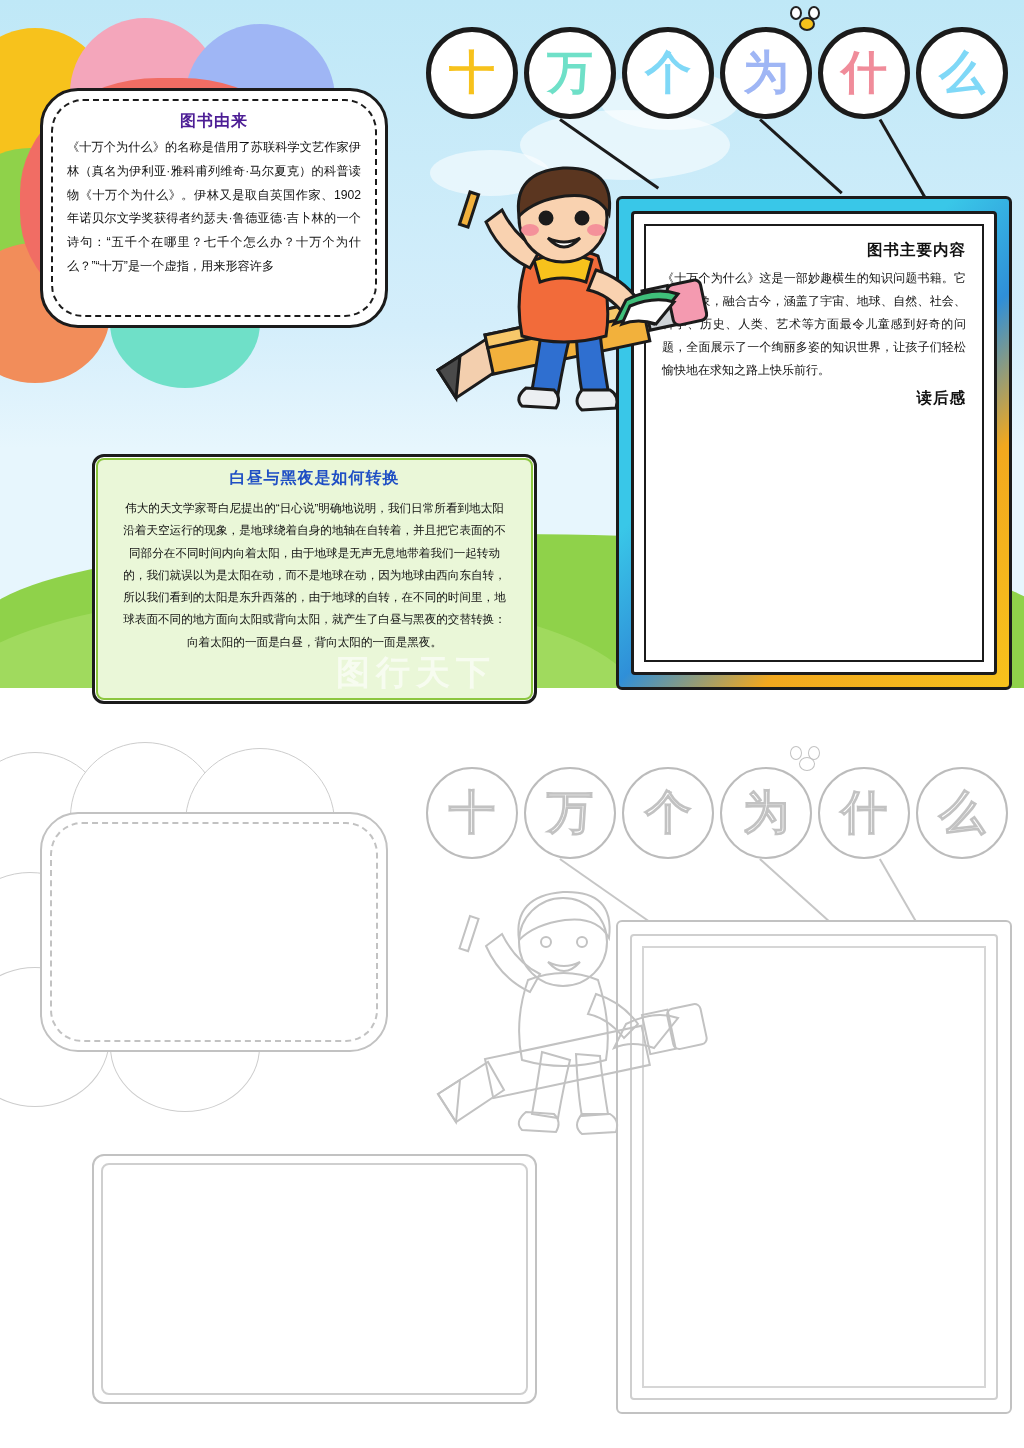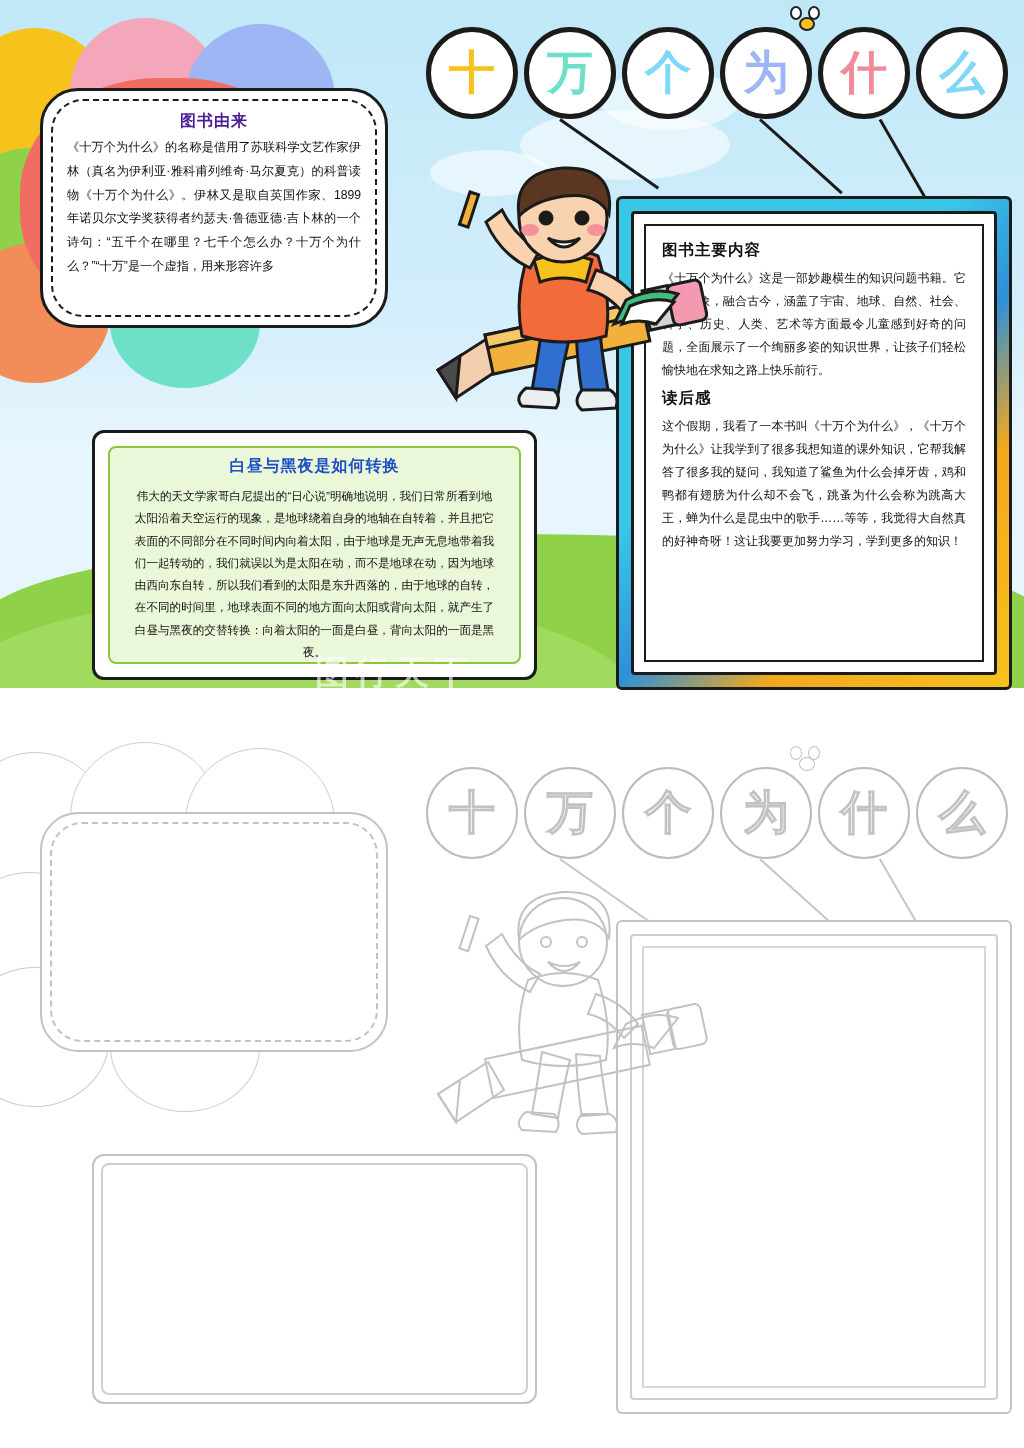--- a/index.html
+++ b/index.html
@@ -76,22 +76,22 @@
     margin: 0 0 4px 0; text-align: center; color: #4c1d95;
     font-size: 16px; font-weight: bold; letter-spacing: 1px;
   }
   .card-left p {
     margin: 0; font-size: 12.2px; line-height: 1.95; color: #111;
     text-align: justify; text-indent: 0;
   }
 
   
   .card-green {
-    position: absolute; left: 92px; top: 430px; width: 445px; height: 250px;
-    background: #ffffff; border: 3px solid #1b1b1b; border-radius: 12px; padding: 13px;
+    position: absolute; left: 92px; top: 454px; width: 445px; height: 250px;
+    background: #ffffff; border: 3px solid #1b1b1b; border-radius: 12px; padding: 1px;
   }
   .card-green-inner {
     width: 100%; height: 100%; background: #eaf7d8;
     border: 2px solid #8cc63f; border-radius: 8px; padding: 8px 14px;
     overflow: hidden;
   }
   .card-green h3 {
     margin: 0 0 4px 0; text-align: center; color: #1f4fc4;
     font-size: 16px; font-weight: bold; letter-spacing: 1px;
   }
@@ -108,30 +108,30 @@
   }
   .frame-right-mid {
     width: 100%; height: 100%; border: 3px solid #1b1b1b; border-radius: 4px;
     background: #ffffff; padding: 10px;
   }
   .frame-right-inner {
     width: 100%; height: 100%; border: 2px solid #1b1b1b; background: #ffffff;
     padding: 12px 16px; overflow: hidden;
   }
   .frame-right h3 {
-    margin: 2px 0 6px 0; text-align: left; color: #111;
+    margin: 2px 0 6px 0; text-align: right; color: #111;
     font-size: 15.5px; font-weight: bold; letter-spacing: 1px;
   }
   .frame-right p {
     margin: 0 0 6px 0; font-size: 12px; line-height: 1.92; color: #111; text-align: justify;
   }
 
   
   .watermark {
-    position: absolute; left: 315px; top: 650px; font-size: 34px; color: rgba(255,255,255,.62);
+    position: absolute; left: 336px; top: 650px; font-size: 34px; color: rgba(255,255,255,.62);
     letter-spacing: 6px; font-weight: bold; pointer-events: none;
   }
 
   
   .boy-wrap { position: absolute; left: 430px; top: 160px; width: 330px; height: 300px; }
 
   
   .outline {
     position: absolute; left: 0; top: 724px; width: 1024px; height: 724px;
     background: #ffffff; overflow: hidden;
@@ -209,38 +209,37 @@
 
     <div class="bee">
       <div class="bee-wing" style="left:0px;top:0px;"></div>
       <div class="bee-wing" style="left:18px;top:0px;"></div>
       <div class="bee-body"></div>
     </div>
 
     <div class="card-left">
       <div class="card-left-inner">
         <h3>图书由来</h3>
-        <p>《十万个为什么》的名称是借用了苏联科学文艺作家伊林（真名为伊利亚·雅科甫列维奇·马尔夏克）的科普读物《十万个为什么》。伊林又是取自英国作家、1899 年诺贝尔文学奖获得者约瑟夫·鲁德亚德·吉卜林的一个诗句：“五千个在哪里？七千个怎么办？十万个为什么？”“十万”是一个虚指，用来形容许多</p>
+        <p>《十万个为什么》的名称是借用了苏联科学文艺作家伊林（真名为伊利亚·雅科甫列维奇·马尔夏克）的科普读物《十万个为什么》。伊林又是取自英国作家、1902 年诺贝尔文学奖获得者约瑟夫·鲁德亚德·吉卜林的一个诗句：“五千个在哪里？七千个怎么办？十万个为什么？”“十万”是一个虚指，用来形容许多</p>
       </div>
     </div>
 
     <div class="card-green">
       <div class="card-green-inner">
         <h3>白昼与黑夜是如何转换</h3>
         <p>伟大的天文学家哥白尼提出的“日心说”明确地说明，我们日常所看到地太阳沿着天空运行的现象，是地球绕着自身的地轴在自转着，并且把它表面的不同部分在不同时间内向着太阳，由于地球是无声无息地带着我们一起转动的，我们就误以为是太阳在动，而不是地球在动，因为地球由西向东自转，所以我们看到的太阳是东升西落的，由于地球的自转，在不同的时间里，地球表面不同的地方面向太阳或背向太阳，就产生了白昼与黑夜的交替转换：向着太阳的一面是白昼，背向太阳的一面是黑夜。</p>
       </div>
     </div>
 
     <div class="frame-right">
       <div class="frame-right-mid">
         <div class="frame-right-inner">
           <h3>图书主要内容</h3>
           <p>《十万个为什么》这是一部妙趣横生的知识问题书籍。它包罗万象，融合古今，涵盖了宇宙、地球、自然、社会、科学、历史、人类、艺术等方面最令儿童感到好奇的问题，全面展示了一个绚丽多姿的知识世界，让孩子们轻松愉快地在求知之路上快乐前行。</p>
           <h3>读后感</h3>
-          <p>这个假期，我看了一本书叫《十万个为什么》，《十万个为什么》让我学到了很多我想知道的课外知识，它帮我解答了很多我的疑问，我知道了鲨鱼为什么会掉牙齿，鸡和鸭都有翅膀为什么却不会飞，跳蚤为什么会称为跳高大王，蝉为什么是昆虫中的歌手……等等，我觉得大自然真的好神奇呀！这让我要更加努力学习，学到更多的知识！</p>
         </div>
       </div>
     </div>
 
     <div class="boy-wrap">
       <svg viewBox="0 0 330 300" width="330" height="300">
 
         <g stroke="#1b1b1b" stroke-width="3">
           <polygon points="8,210 58,178 74,206 26,238" fill="#f3cfae"></polygon>
           <polygon points="8,210 30,196 26,238" fill="#4a4a4a"></polygon>

